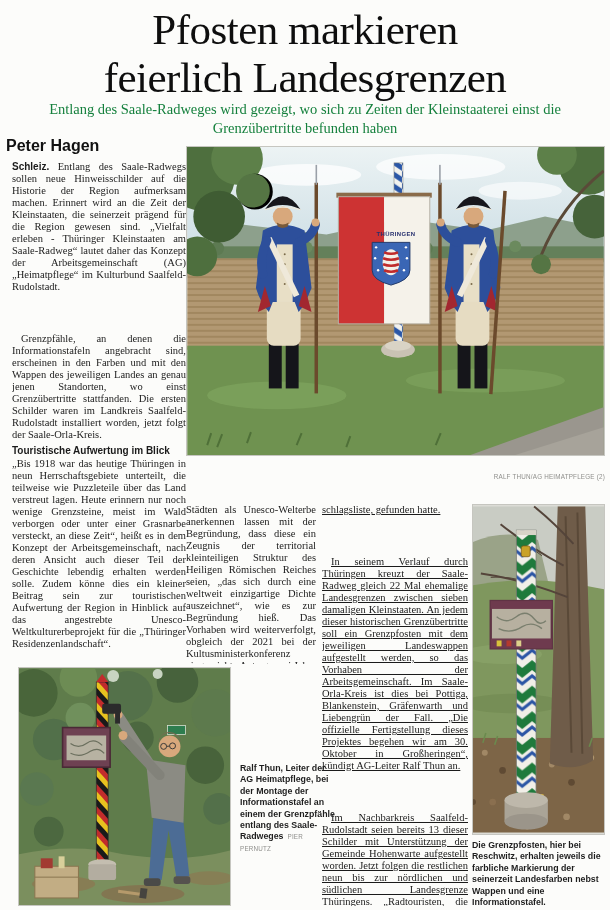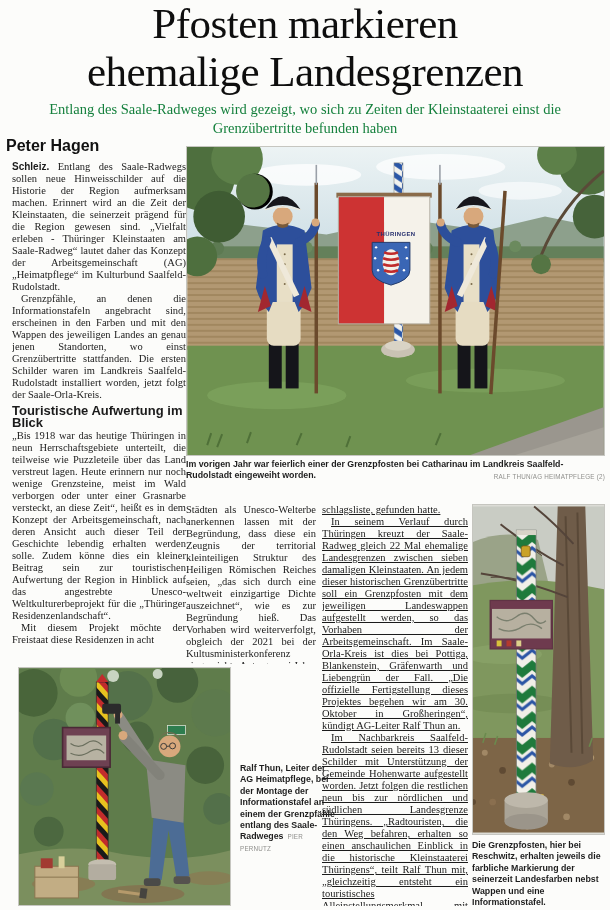--- a/index.html
+++ b/index.html
@@ -1,31 +1,31 @@
 <!DOCTYPE html>
 <html lang="de"><head>
 <meta charset="utf-8">
 <style>
   html,body{margin:0;padding:0;background:#e8e8e8;}
   #page{position:relative;width:610px;height:910px;background:#fcfcfa;overflow:hidden;
         font-family:"Liberation Serif",serif;color:#1b1b1b;margin:0 auto;}
-  .headline{position:absolute;top:0px;left:0;width:610px;text-align:center;margin:0;
+  .headline{position:absolute;top:6px;left:0;width:610px;text-align:center;margin:0;
         font-size:43px;line-height:48px;font-weight:500;letter-spacing:-0.5px;color:#0e0e0e;}
   .subhead{position:absolute;top:100px;left:35px;width:540px;text-align:center;
         font-size:14.5px;line-height:19px;color:#15803d;}
   .byline{position:absolute;left:6px;top:137px;font-family:"Liberation Sans",sans-serif;
         font-weight:bold;font-size:16px;color:#111;}
   .col{position:absolute;text-align:justify;font-size:10.5px;line-height:12px;
         overflow:hidden;hyphens:auto;-webkit-hyphens:auto;}
   .col p{margin:0;}
-  .col p.indent{text-indent:9px;}
+  .col p.indent{text-indent:9px;margin-top:40px;}
   .col-left{left:12px;top:161px;width:174px;height:498px;}
   .col-mid{left:186px;top:504px;width:130px;height:160px;}
   .col-right{left:322px;top:504px;width:146px;height:402px;text-decoration:underline;}
-  .crosshead{font-family:"Liberation Sans",sans-serif;font-size:13px;margin:4px 0 1px;
+  .crosshead{font-family:"Liberation Sans",sans-serif;font-size:10px;margin:4px 0 1px;
         text-align:left;}
   .lead-in{font-family:"Liberation Sans",sans-serif;font-weight:bold;font-size:10px;}
   figure.photo{position:absolute;margin:0;border:1px solid #c6c6c0;box-sizing:border-box;
         overflow:hidden;background:#dcdcd6;}
   .photo-main{left:186px;top:146px;width:419px;height:310px;}
   .photo-post{left:472px;top:504px;width:133px;height:331px;}
   .photo-montage{left:18px;top:667px;width:213px;height:239px;}
   figure.photo svg{display:block;}
   .caption{position:absolute;font-family:"Liberation Sans",sans-serif;font-weight:bold;
         font-size:8.8px;line-height:11.4px;color:#1e1e1e;}
@@ -35,21 +35,21 @@
   .credit{position:absolute;right:0;bottom:1px;font-weight:normal;font-size:6.3px;
         color:#8f8f8c;letter-spacing:0.2px;}
   .credit-inline{font-weight:normal;font-size:6.3px;color:#8f8f8c;letter-spacing:0.2px;
         padding-left:4px;}
 </style>
 </head>
 <body>
 
 <div id="page">
 
-  <h1 class="headline"><span>Pfosten markieren</span><br><span>ehemalige Landesgrenzen</span></h1>
+  <h1 class="headline"><span>Pfosten markieren</span><br><span>feierlich Landesgrenzen</span></h1>
 
   <div class="subhead">Entlang des Saale-Radweges wird gezeigt, wo sich zu Zeiten der Kleinstaaterei einst die Grenzübertritte befunden haben</div>
 
   <div class="byline">Peter Hagen</div>
 
   <div class="col col-left">
     <p><span class="lead-in">Schleiz.</span> <span>Entlang des Saale-Radwegs sollen neue Hinweisschilder auf die Historie der Region aufmerksam machen. Erinnert wird an die Zeit der Kleinstaaten, die seinerzeit prägend für die Region gewesen sind. „Vielfalt erleben - Thüringer Kleinstaaten am Saale-Radweg“ lautet daher das Konzept der Arbeitsgemeinschaft (AG) „Heimatpflege“ im Kulturbund Saalfeld-Rudolstadt.</span></p>
     <p class="indent">Grenzpfähle, an denen die Informationstafeln angebracht sind, erscheinen in den Farben und mit den Wappen des jeweiligen Landes an genau jenen Standorten, wo einst Grenzübertritte stattfanden. Die ersten Schilder waren im Landkreis Saalfeld-Rudolstadt installiert worden, jetzt folgt der Saale-Orla-Kreis.</p>
     <h2 class="crosshead">Touristische Aufwertung im Blick</h2>
     <p>„Bis 1918 war das heutige Thüringen in neun Herrschaftsgebiete unterteilt, die teilweise wie Puzzleteile über das Land verstreut lagen. Heute erinnern nur noch wenige Grenzsteine, meist im Wald verborgen oder unter einer Grasnarbe versteckt, an diese Zeit“, heißt es in dem Konzept der Arbeitsgemeinschaft, nach deren Ansicht auch dieser Teil der Geschichte lebendig erhalten werden solle. Zudem könne dies ein kleiner Beitrag sein zur touristischen Aufwertung der Region in Hinblick auf das angestrebte Unesco-Weltkulturerbeprojekt für die „Thüringer Residenzenlandschaft“.</p>
@@ -147,21 +147,20 @@
         <path d="M78,63 Q96,36 114,63 Q96,54 78,63 Z" fill="#17171c"></path>
         <path d="M78,63 Q96,58 114,63" stroke="#efe9da" stroke-width="1.2" fill="none"></path>
       </g>
       <use href="#soldier" transform="translate(384,0) scale(-1,1)"></use>
       <rect x="318" y="44" width="3.5" height="205" fill="#6b4a2c" transform="rotate(4 318 44)"></rect>
       <path d="M20,300 l4,-12 M30,302 l5,-13 M60,298 l4,-11 M110,300 l5,-12 M160,302 l4,-11 M250,300 l5,-12" stroke="#4f7038" stroke-width="2" fill="none"></path>
     </svg>
   </figure>
 
   <div class="caption caption-main">
-    <span>Im vorigen Jahr war feierlich einer der Grenzpfosten bei Catharinau im Landkreis Saalfeld-Rudolstadt eingeweiht worden.</span>
     <span class="credit">RALF THUN/AG HEIMATPFLEGE (2)</span>
   </div>
 
   <div class="col col-mid">
     <p>Städten als Unesco-Welterbe anerkennen lassen mit der Begründung, dass diese ein Zeugnis der territorial kleinteiligen Struktur des Heiligen Römischen Reiches seien, „das sich durch eine weltweit einzigartige Dichte auszeichnet“, wie es zur Begründung hieß. Das Vorhaben wird weiterverfolgt, obgleich der 2021 bei der Kultusministerkonferenz eingereichte Antrag zwei Jahre später keine Aufnahme in die deutsche Tentativliste, also die Vor-</p>
   </div>
 
   <div class="col col-right">
     <p>schlagsliste, gefunden hatte.</p>
     <p class="indent">In seinem Verlauf durch Thüringen kreuzt der Saale-Radweg gleich 22 Mal ehemalige Landesgrenzen zwischen sieben damaligen Kleinstaaten. An jedem dieser historischen Grenzübertritte soll ein Grenzpfosten mit dem jeweiligen Landeswappen aufgestellt werden, so das Vorhaben der Arbeitsgemeinschaft. Im Saale-Orla-Kreis ist dies bei Pottiga, Blankenstein, Gräfenwarth und Liebengrün der Fall. „Die offizielle Fertigstellung dieses Projektes begehen wir am 30. Oktober in Großheringen“, kündigt AG-Leiter Ralf Thun an.</p>

